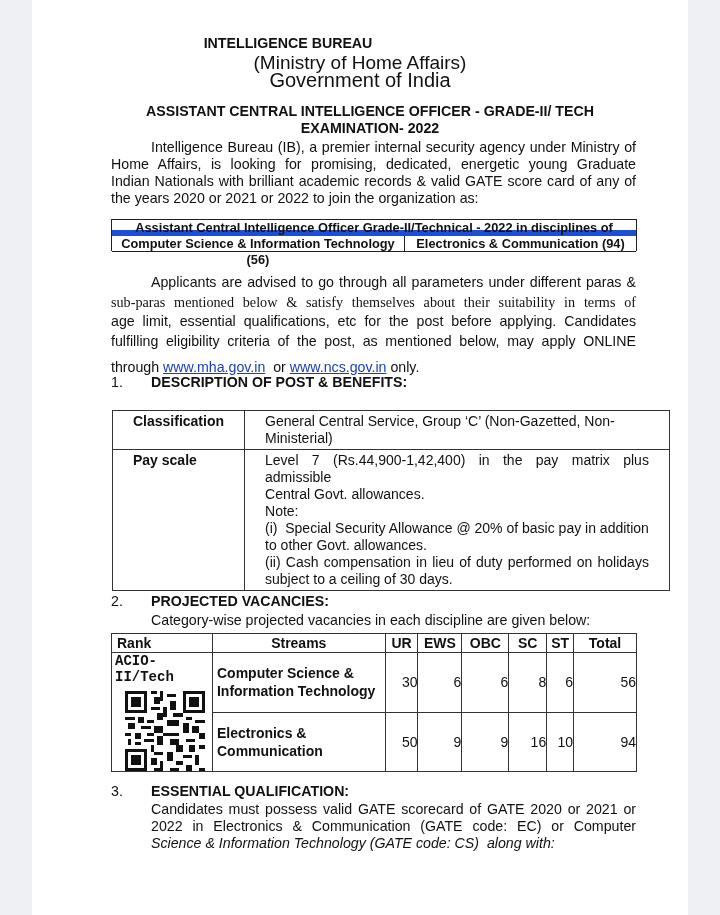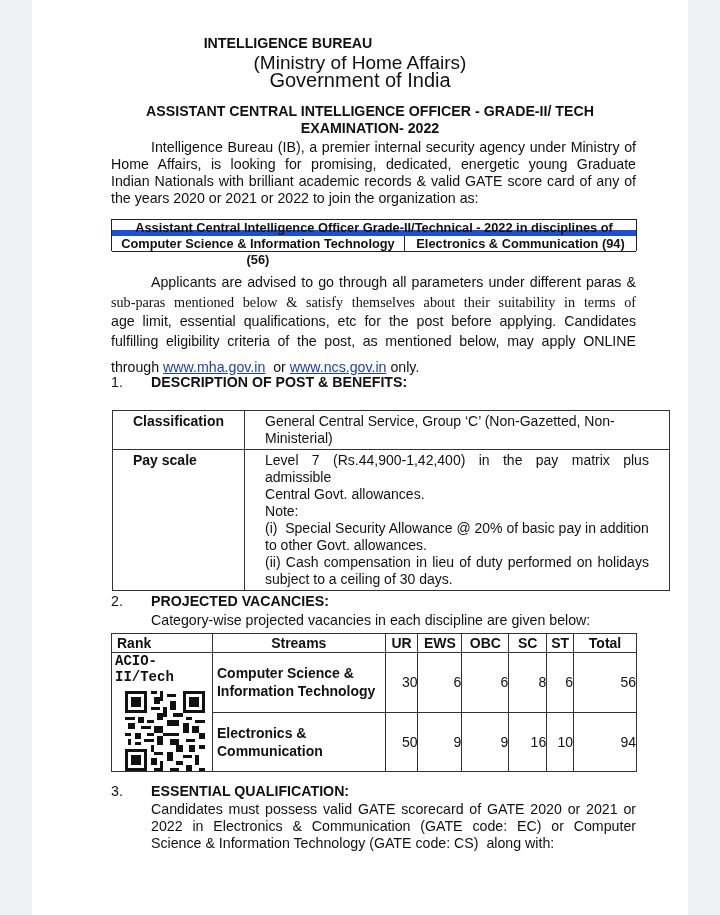--- a/index.html
+++ b/index.html
@@ -214,14 +214,14 @@
     <td class="num">94</td>
   </tr>
 </tbody>
   </table>
 
 <div class="abs fs14" style="left:111px;top:783px;">3.</div>
 <div class="abs fs14 b" style="left:151px;top:783px;">ESSENTIAL QUALIFICATION:</div>
 <div class="abs" style="left:151px;top:800px;width:485px;height:56px;">
   <div class="line justify" style="top:0;width:485px;">Candidates must possess valid GATE scorecard of GATE 2020 or 2021 or</div>
   <div class="line justify" style="top:17px;width:485px;">2022 in Electronics &amp; Communication (GATE code: EC) or Computer</div>
-  <div class="line" style="top:34px;white-space:pre;">Science &amp; Information Technology (GATE code: CS)  along with:</div>
+  <div class="line" style="top:34px;white-space:pre;font-style:italic;">Science &amp; Information Technology (GATE code: CS)  along with:</div>
 </div>
 
 </body></html>

